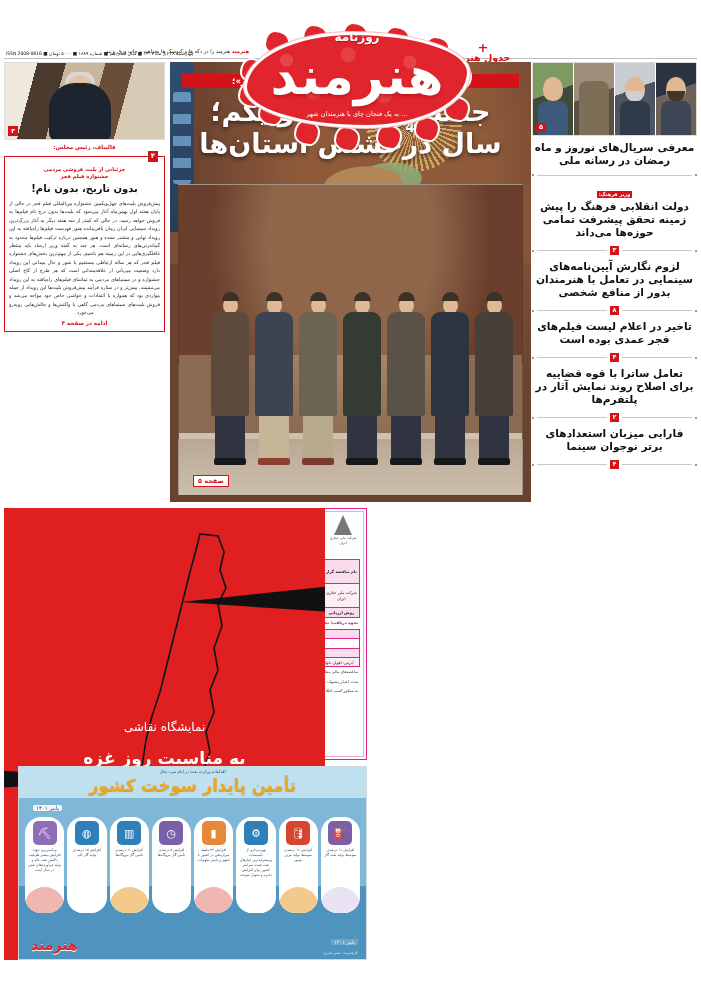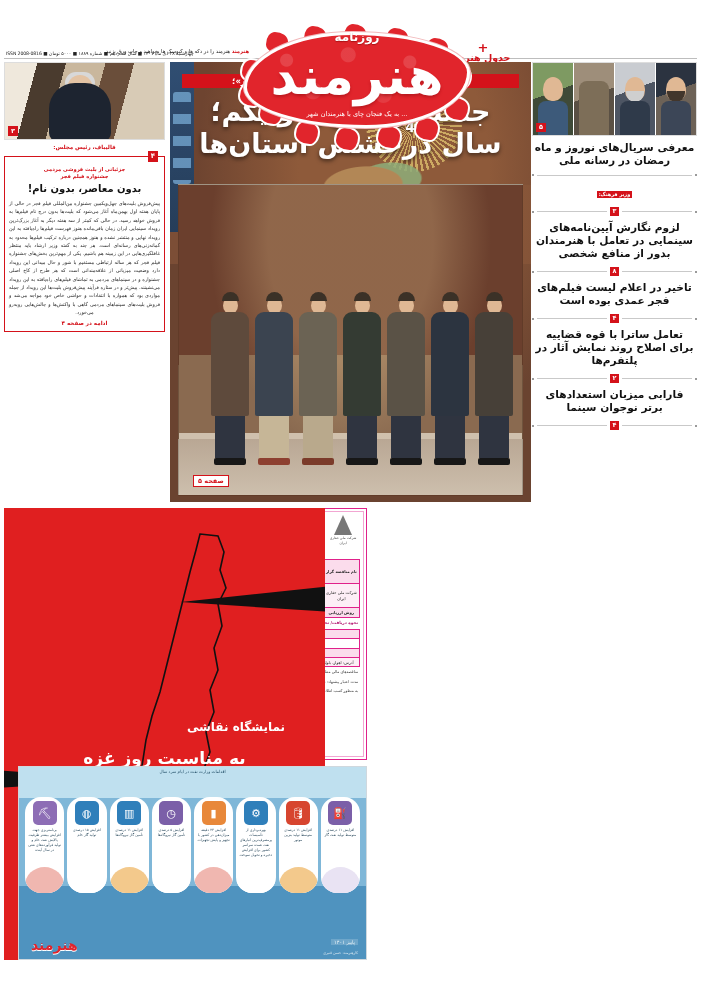--- a/index.html
+++ b/index.html
@@ -314,22 +314,22 @@
   .gaza-shard-bl {
     position:absolute; left: -6px; top: 258px; width: 130px; height: 22px;
     background: #111; clip-path: polygon(0 20%, 100% 62%, 0 100%);
   }
   .gaza-title {
     position: absolute; right: 16px; left: 22px; top: 62px;
     color: #fff; font-size: 66px; font-weight: bold; text-align: center;
     line-height: 74px; letter-spacing: -3px;
   }
   .gaza-sub1 {
-    position: absolute; right: 40px; left: 40px; top: 212px; 
-    color: #fff; font-size: 12px; font-weight: bold;
+    position: absolute; right: 40px; left: 40px; top: 212px; text-align: center;
+    color: #fff; font-size: 12px; font-weight: normal;
   }
   .gaza-sub2 {
     position: absolute; right: 24px; left: 24px; top: 240px; text-align: center;
     color: #fff; font-size: 17px; font-weight: bold; letter-spacing: .5px;
   }
   .gaza-info {
     position: absolute; right: 32px; left: 32px; top: 300px;
     border: 1.4px solid #fff; color: #fff; text-align: center;
   }
   .gi-row { padding: 1.5px 2px; line-height: 10px; }
@@ -438,21 +438,21 @@
       <div class="figure"></div>
       <div class="pagebadge">۳</div>
     </div>
 
     <div class="kicker-red">قالیباف، رئیس مجلس:</div>
 
     <div class="lc-box">
       <div class="lc-box-badge">۴</div>
       <div class="lc-overline">جزئیاتی از بلیت فروشی مردمی</div>
       <div class="lc-overline">جشنواره فیلم فجر</div>
-      <div class="lc-title">بدون معاصر، بدون نام!</div>
+      <div class="lc-title">بدون تاریخ، بدون نام!</div>
       <div class="lc-body">پیش‌فروش بلیت‌های چهل‌ویکمین جشنواره بین‌المللی فیلم فجر در حالی از پایان هفته اول بهمن‌ماه آغاز می‌شود که بلیت‌ها بدون درج نام فیلم‌ها به فروش خواهد رسید. در حالی که کمتر از سه هفته دیگر به آغاز بزرگ‌ترین رویداد سینمایی ایران زمان باقی‌مانده هنوز فهرست فیلم‌ها راه‌یافته به این رویداد نهایی و منتشر نشده و هنوز همچنین درباره ترکیب فیلم‌ها محدود به گمانه‌زنی‌های رسانه‌ای است. هر چند به گفته وزیر ارشاد باید منتظر غافلگیری‌هایی در این زمینه هم باشیم. یکی از مهم‌ترین بخش‌های جشنواره فیلم فجر که هر ساله ارتباطی مستقیم با شور و حال میدانی این رویداد دارد وضعیت میزبانی از علاقه‌مندانی است که هر طرح از کاخ اصلی جشنواره و در سینماهای مردمی به تماشای فیلم‌های راه‌یافته به این رویداد می‌نشینند. پیش‌تر و در ستاره فرآیند پیش‌فروش بلیت‌ها این رویداد از جمله مواردی بود که همواره با انتقادات و حواشی خاص خود مواجه می‌شد و فروش بلیت‌های سینماهای مردمی گاهی با واکنش‌ها و چالش‌هایی روبه‌رو می‌خورد.</div>
       <div class="lc-cont">ادامه در صفحه ۴</div>
     </div>
   </div>
 
   <div class="center-lead">
     <div class="cl-bg"></div>
     <div class="cl-blue-left"></div>
     <div class="cl-sun"></div>
     <div class="badge41">41</div>
@@ -549,20 +549,21 @@
       <div class="sb-title">معرفی سریال‌های نوروز و ماه رمضان در رسانه ملی</div>
     </div>
     <div class="sb-sep">
       <span class="dot"></span>
         <span class="ln"></span>
         <span class="dot"></span>
     </div>
 
     <div class="sb-item sb-center">
       <div class="sb-kicker">وزیر فرهنگ:</div>
+      <div class="sb-title">دولت انقلابی فرهنگ را پیش زمینه تحقق پیشرفت تمامی حوزه‌ها می‌داند</div>
     </div>
     <div class="sb-sep">
       <span class="dot"></span>
         <span class="ln"></span>
       <span class="sb-num">۳</span>
       <span class="ln"></span>
         <span class="dot"></span>
     </div>
 
     <div class="sb-item">
@@ -732,20 +733,21 @@
       <div class="gi-row gi-icons">
         <span class="ibox"></span>
         <span style="color:#fff;font-size:8px;">✎</span>
         <span class="bars"></span>
       </div>
     </div>
   </div>
 
   <div class="info">
     <div class="info-pre">اقدامات وزارت نفت در ایام سرد سال</div>
+    <div class="info-title">تأمین پایدار سوخت کشور</div>
     <div class="info-season">پاییز ۱۴۰۱</div>
 
     <div class="pills">
       <div class="pill">
         <div class="ic" style="background:#7b5fa8;">⛽</div>
         <div class="ptxt">افزایش ۱۱ درصدی متوسط تولید نفت گاز</div>
         <div class="cap" style="background:#e9e3f3;"></div>
       </div>
       <div class="pill">
         <div class="ic" style="background:#d7452f;">🛢</div>

